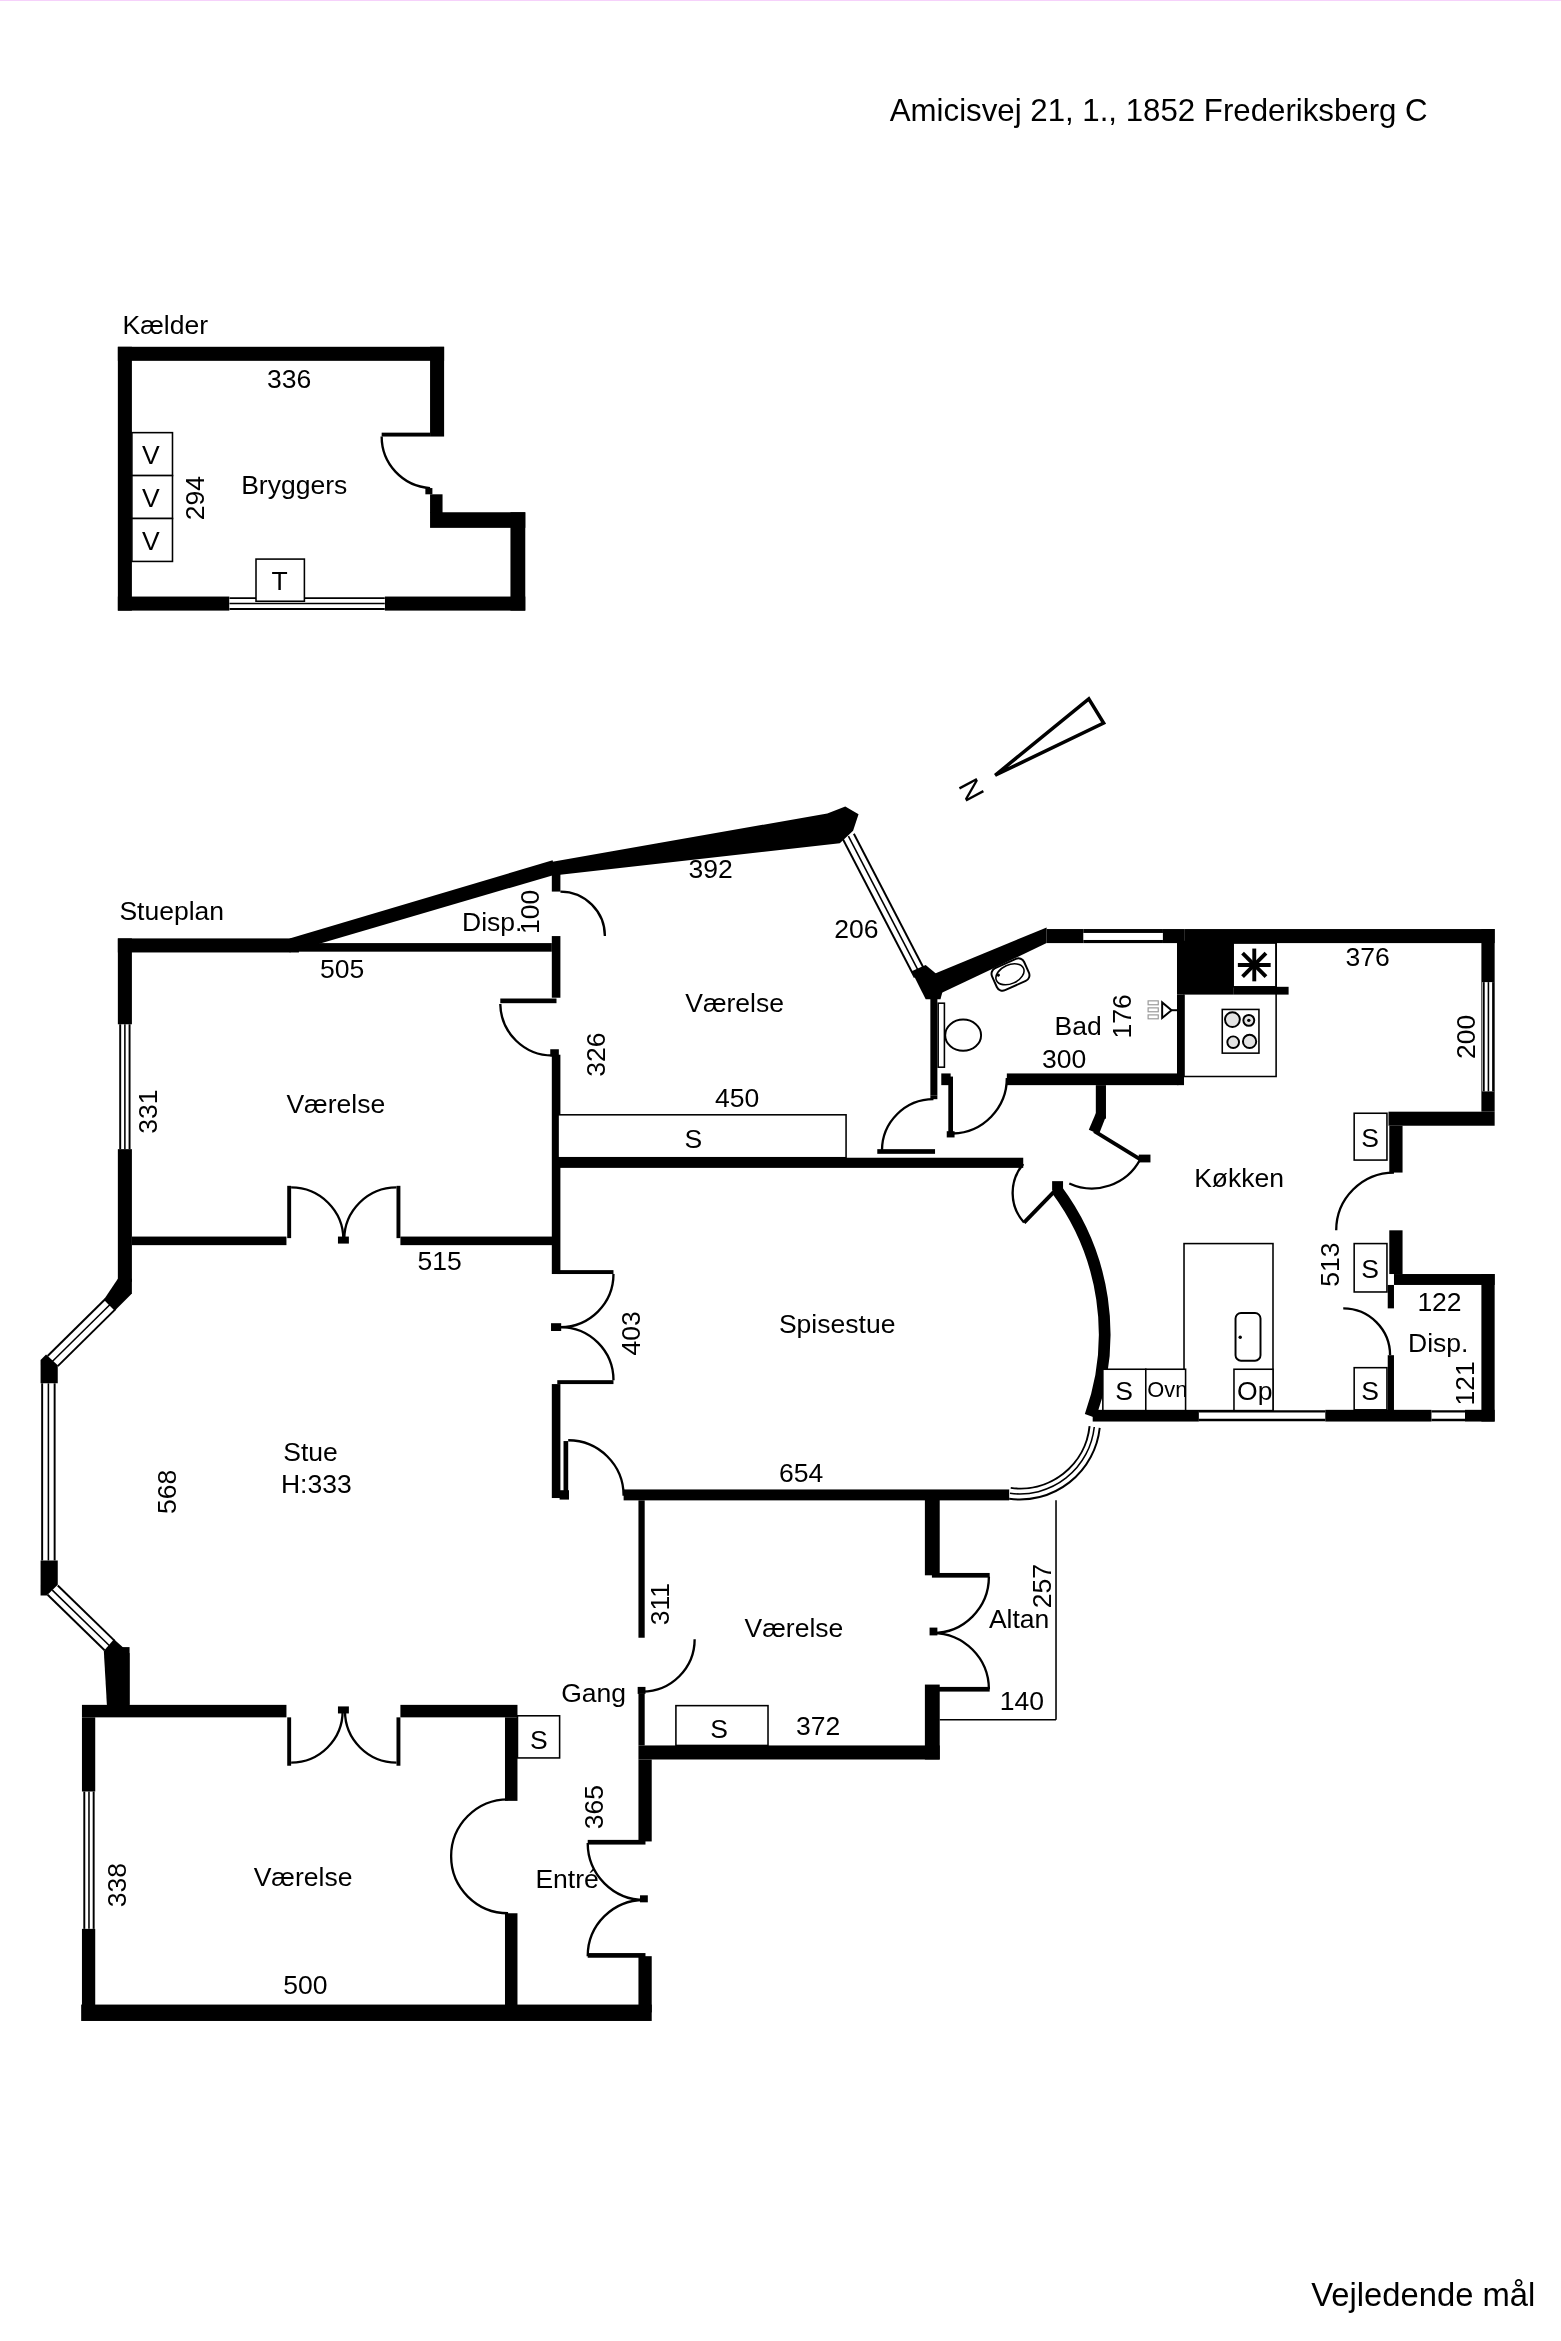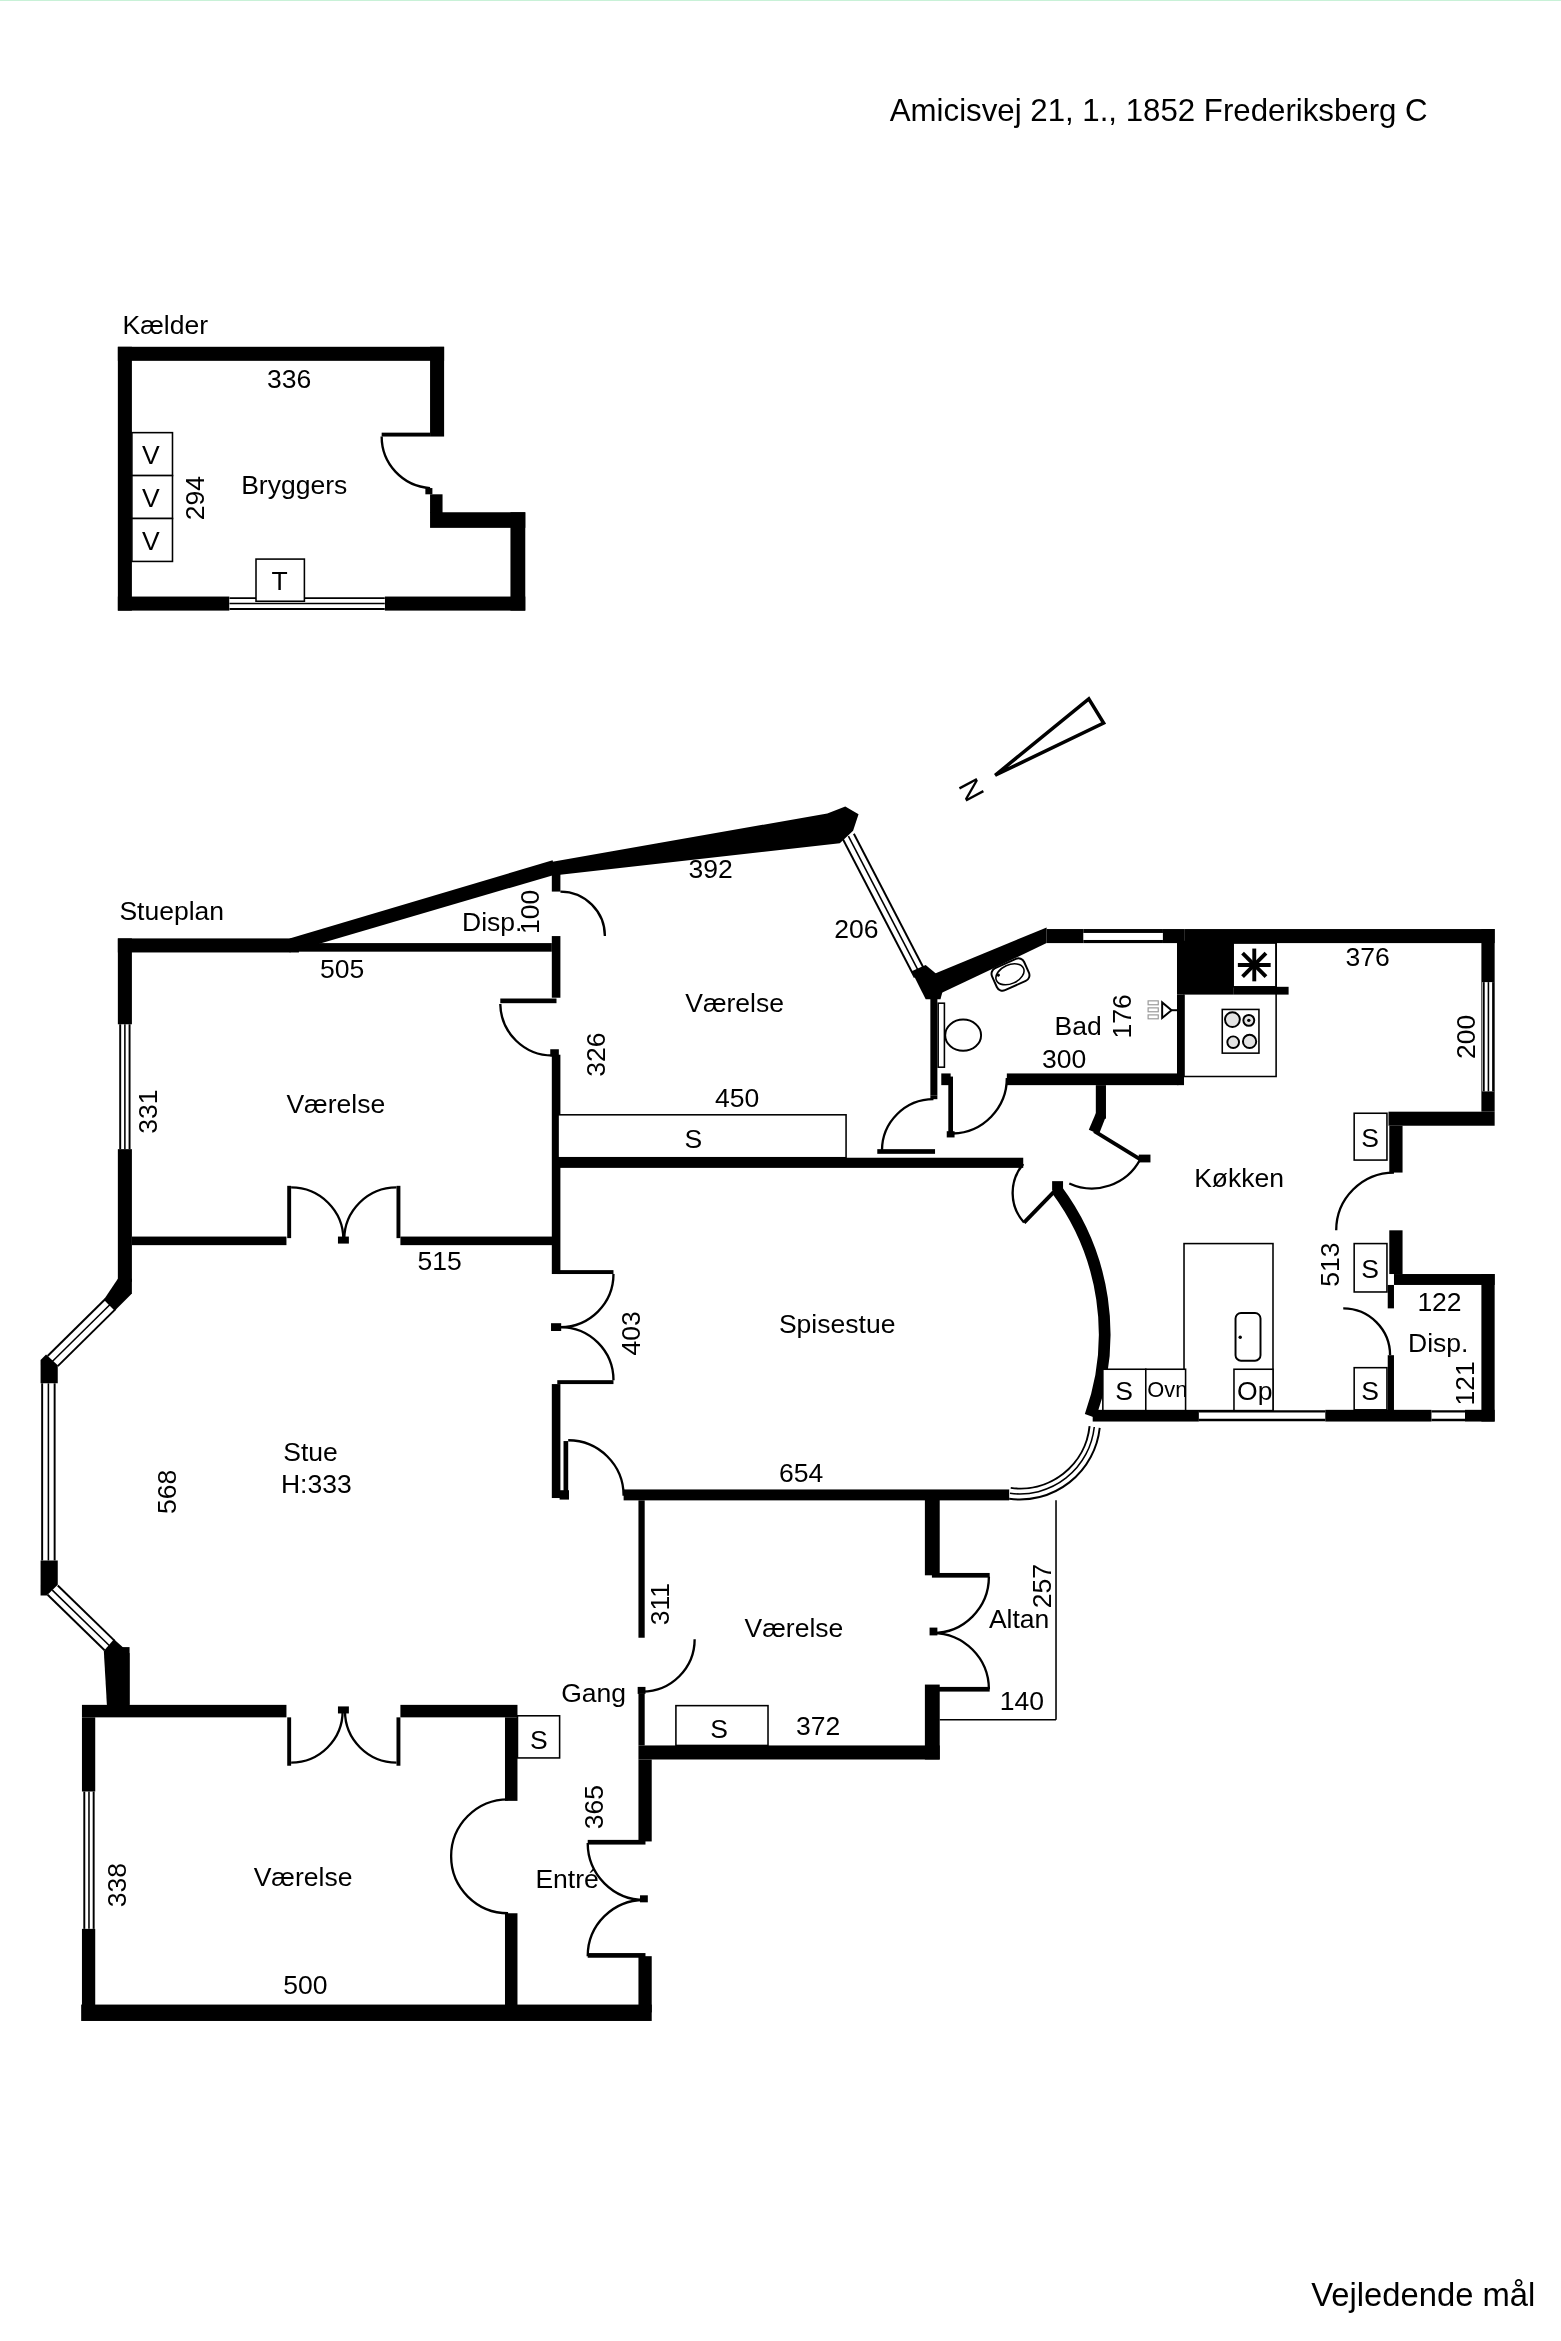--- a/index.html
+++ b/index.html
@@ -1,16 +1,16 @@
 <!DOCTYPE html>
 <html style="font-size:12.5px"><head>
 <meta charset="utf-8">
 <style>
 html,body{margin:0;padding:0;background:#fff;}
-#page{width:1561px;height:2342px;position:relative;background:#22c55e;}
+#page{width:1561px;height:2342px;position:relative;background:#d946ef;}
 svg{position:absolute;top:0;left:0;}
 text{font-family:"Liberation Sans",sans-serif;fill:#000;}
 .lbl{font-size:34px;}
 .dim{font-size:34px;}
 .sm{font-size:28px;}
 .big{font-size:40px;}
 .w{fill:#000;stroke:none;}
 .thin{fill:none;stroke:#000;stroke-width:2;}
 .box{fill:#fff;stroke:#000;stroke-width:2;}
 .door{fill:none;stroke:#000;stroke-width:3;}

